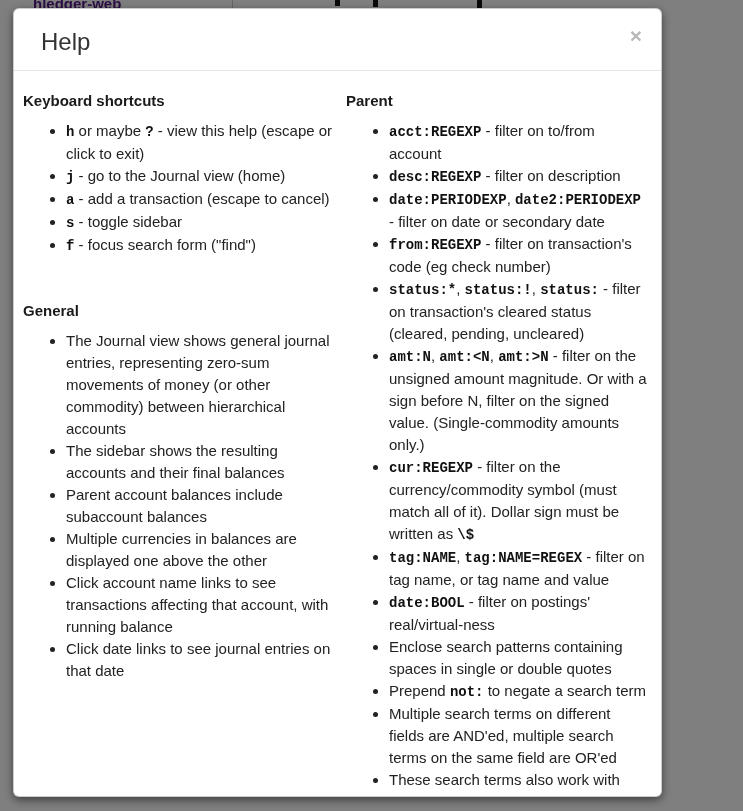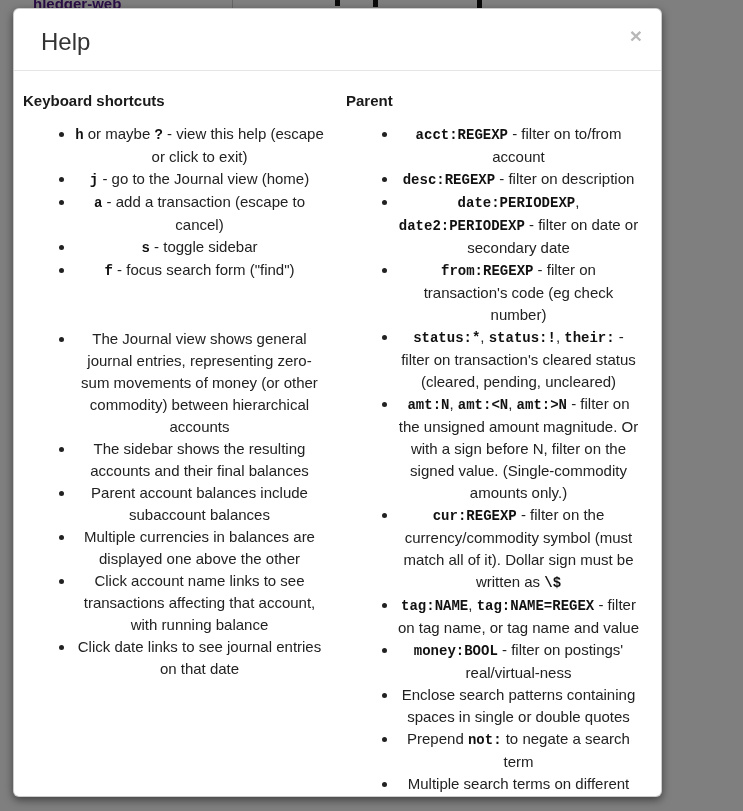--- a/index.html
+++ b/index.html
@@ -66,23 +66,22 @@
   .col { width: 353px; }
   .col.right-col { width: 344px; margin-left: 9px; }
 
   .help-section + .help-section { padding-top: 20px; }
   .help-section h3 {
     margin: 21px 0 10px;
     font-size: 15px; font-weight: bold;
     color: #1a1a1a; line-height: 18px;
   }
   .help-section ul {
-    margin: 13px; padding: 0 0 0 39px;
+    margin: 4px; padding: 0 0 0 39px;
     list-style: disc;
-    text-align: center;
   }
   .help-section li { line-height: 22px; }
   .help-section code {
     font-family: "Liberation Mono", monospace;
     font-weight: bold;
     font-size: 14px;
     color: #111111;
     background: transparent;
   }
 </style>
@@ -112,43 +111,44 @@
         <h3>Keyboard shortcuts</h3>
         <ul>
             <li><code>h</code> or maybe <code>?</code> - view this help (escape or click to exit)</li>
             <li><code>j</code> - go to the Journal view (home)</li>
             <li><code>a</code> - add a transaction (escape to cancel)</li>
             <li><code>s</code> - toggle sidebar</li>
             <li><code>f</code> - focus search form ("find")</li>
           </ul>
       </div>
       <div class="help-section">
+        <h3>General</h3>
         <ul>
             <li>The Journal view shows general journal entries, representing zero-sum movements of money (or other commodity) between hierarchical accounts</li>
             <li>The sidebar shows the resulting accounts and their final balances</li>
             <li>Parent account balances include subaccount balances</li>
             <li>Multiple currencies in balances are displayed one above the other</li>
             <li>Click account name links to see transactions affecting that account, with running balance</li>
             <li>Click date links to see journal entries on that date</li>
           </ul>
       </div>
     </div>
     <div class="col right-col">
       <div class="help-section">
         <h3>Parent</h3>
         <ul>
             <li><code>acct:REGEXP</code> - filter on to/from account</li>
             <li><code>desc:REGEXP</code> - filter on description</li>
             <li><code>date:PERIODEXP</code>, <code>date2:PERIODEXP</code> - filter on date or secondary date</li>
             <li><code>from:REGEXP</code> - filter on transaction's code (eg check number)</li>
-            <li><code>status:*</code>, <code>status:!</code>, <code>their:</code> - filter on transaction's cleared status (cleared, pending, uncleared)</li>
+            <li><code>status:*</code>, <code>status:!</code>, <code>status:</code> - filter on transaction's cleared status (cleared, pending, uncleared)</li>
             <li><code>amt:N</code>, <code>amt:&lt;N</code>, <code>amt:&gt;N</code> - filter on the unsigned amount magnitude. Or with a sign before N, filter on the signed value. (Single-commodity amounts only.)</li>
             <li><code>cur:REGEXP</code> - filter on the currency/commodity symbol (must match all of it). Dollar sign must be written as <code>\$</code></li>
             <li><code>tag:NAME</code>, <code>tag:NAME=REGEX</code> - filter on tag name, or tag name and value</li>
-            <li><code>money:BOOL</code> - filter on postings' real/virtual-ness</li>
+            <li><code>date:BOOL</code> - filter on postings' real/virtual-ness</li>
             <li>Enclose search patterns containing spaces in single or double quotes</li>
             <li>Prepend <code>not:</code> to negate a search term</li>
             <li>Multiple search terms on different fields are AND'ed, multiple search terms on the same field are OR'ed</li>
             <li>These search terms also work with command-line hledger</li>
           </ul>
       </div>
     </div>
   </div>
 </div>
 

